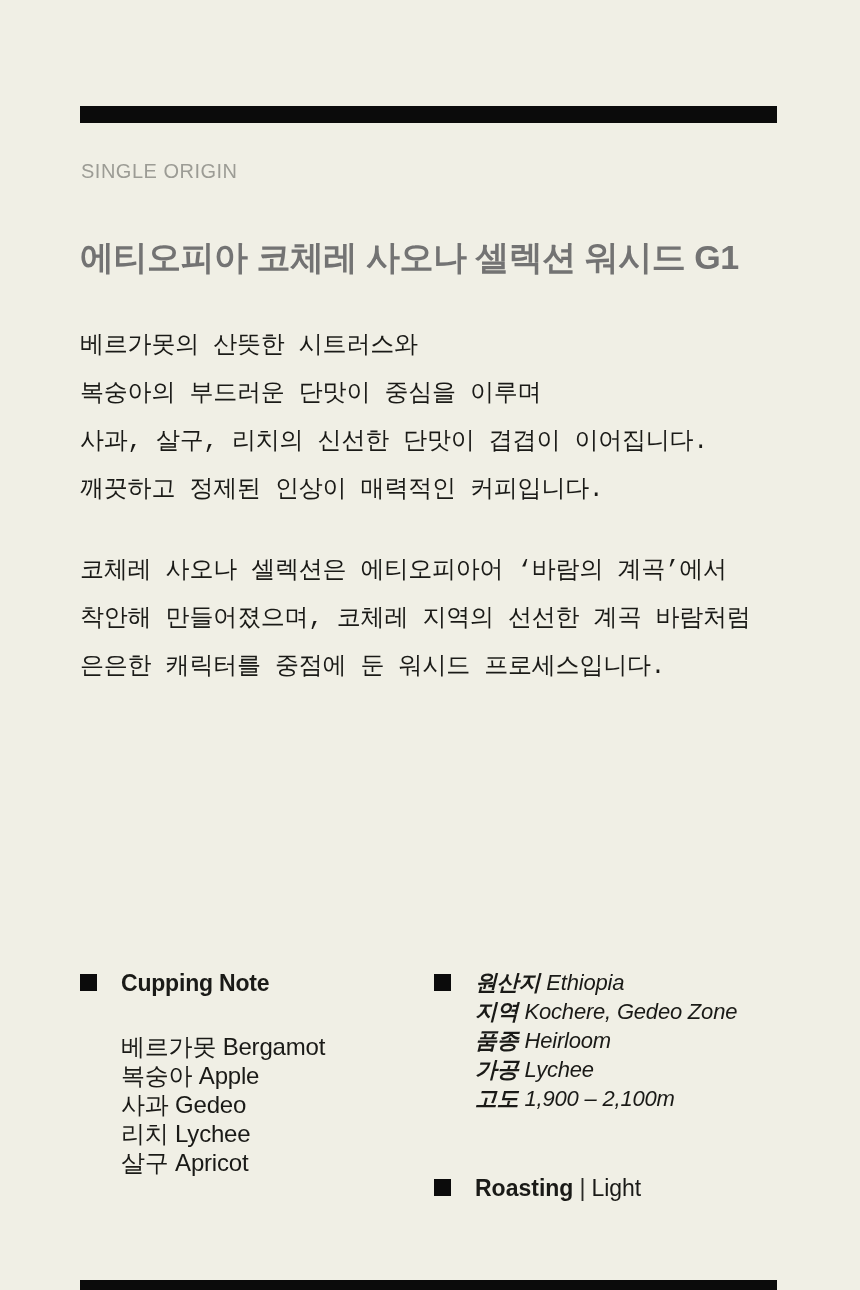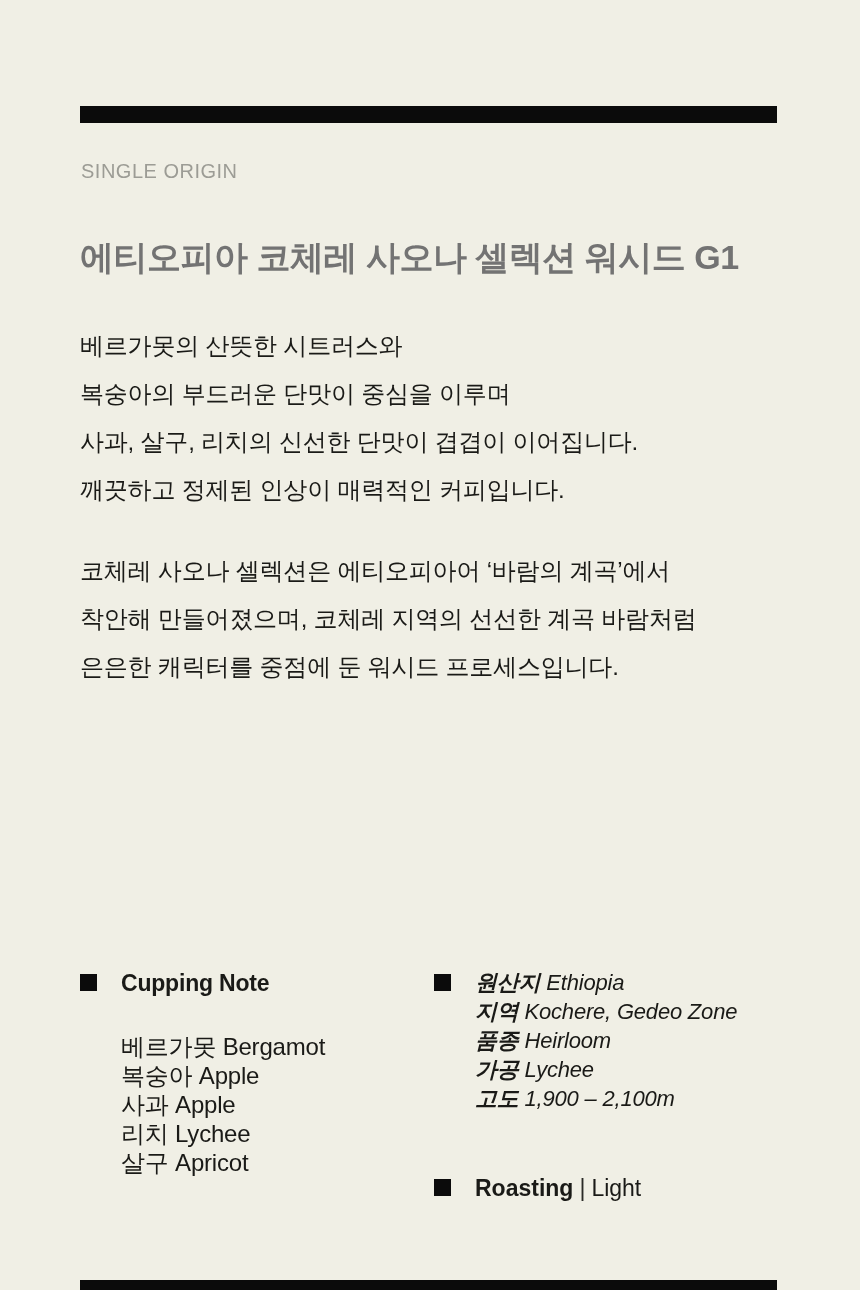--- a/index.html
+++ b/index.html
@@ -41,20 +41,21 @@
     font-size:34px; line-height:42px;
     font-weight:700; letter-spacing:-0.5px;
     color:#737373;
     white-space:nowrap;
     margin-top:48px;
   }
   .body-copy{
     position:absolute; left:80px; top:322px; width:700px;
     font-size:24px; line-height:48px;
     letter-spacing:-0.2px;
+    font-family:Liberation Mono, monospace;
   }
   .body-copy p{
     white-space:pre-line;
     margin:0 0 33px 0;
   }
   .section{
     position:absolute;
     display:flex;
     align-items:flex-start;
   }
@@ -113,21 +114,21 @@
 은은한 캐릭터를 중점에 둔 워시드 프로세스입니다.</p>
   </div>
 
   <div class="section cupping">
     <span class="marker"></span>
     <div>
       <div class="section-heading">Cupping Note</div>
       <div class="cupping-list">
         <div>베르가못 Bergamot</div>
         <div>복숭아 Apple</div>
-        <div>사과 Apple</div>
+        <div>사과 Gedeo</div>
         <div>리치 Lychee</div>
         <div>살구 Apricot</div>
       </div>
     </div>
   </div>
 
   <div class="section origin">
     <span class="marker"></span>
     <div class="info-rows">
       <div class="info-row"><span class="info-label">원산지</span> <span>Ethiopia</span></div>

